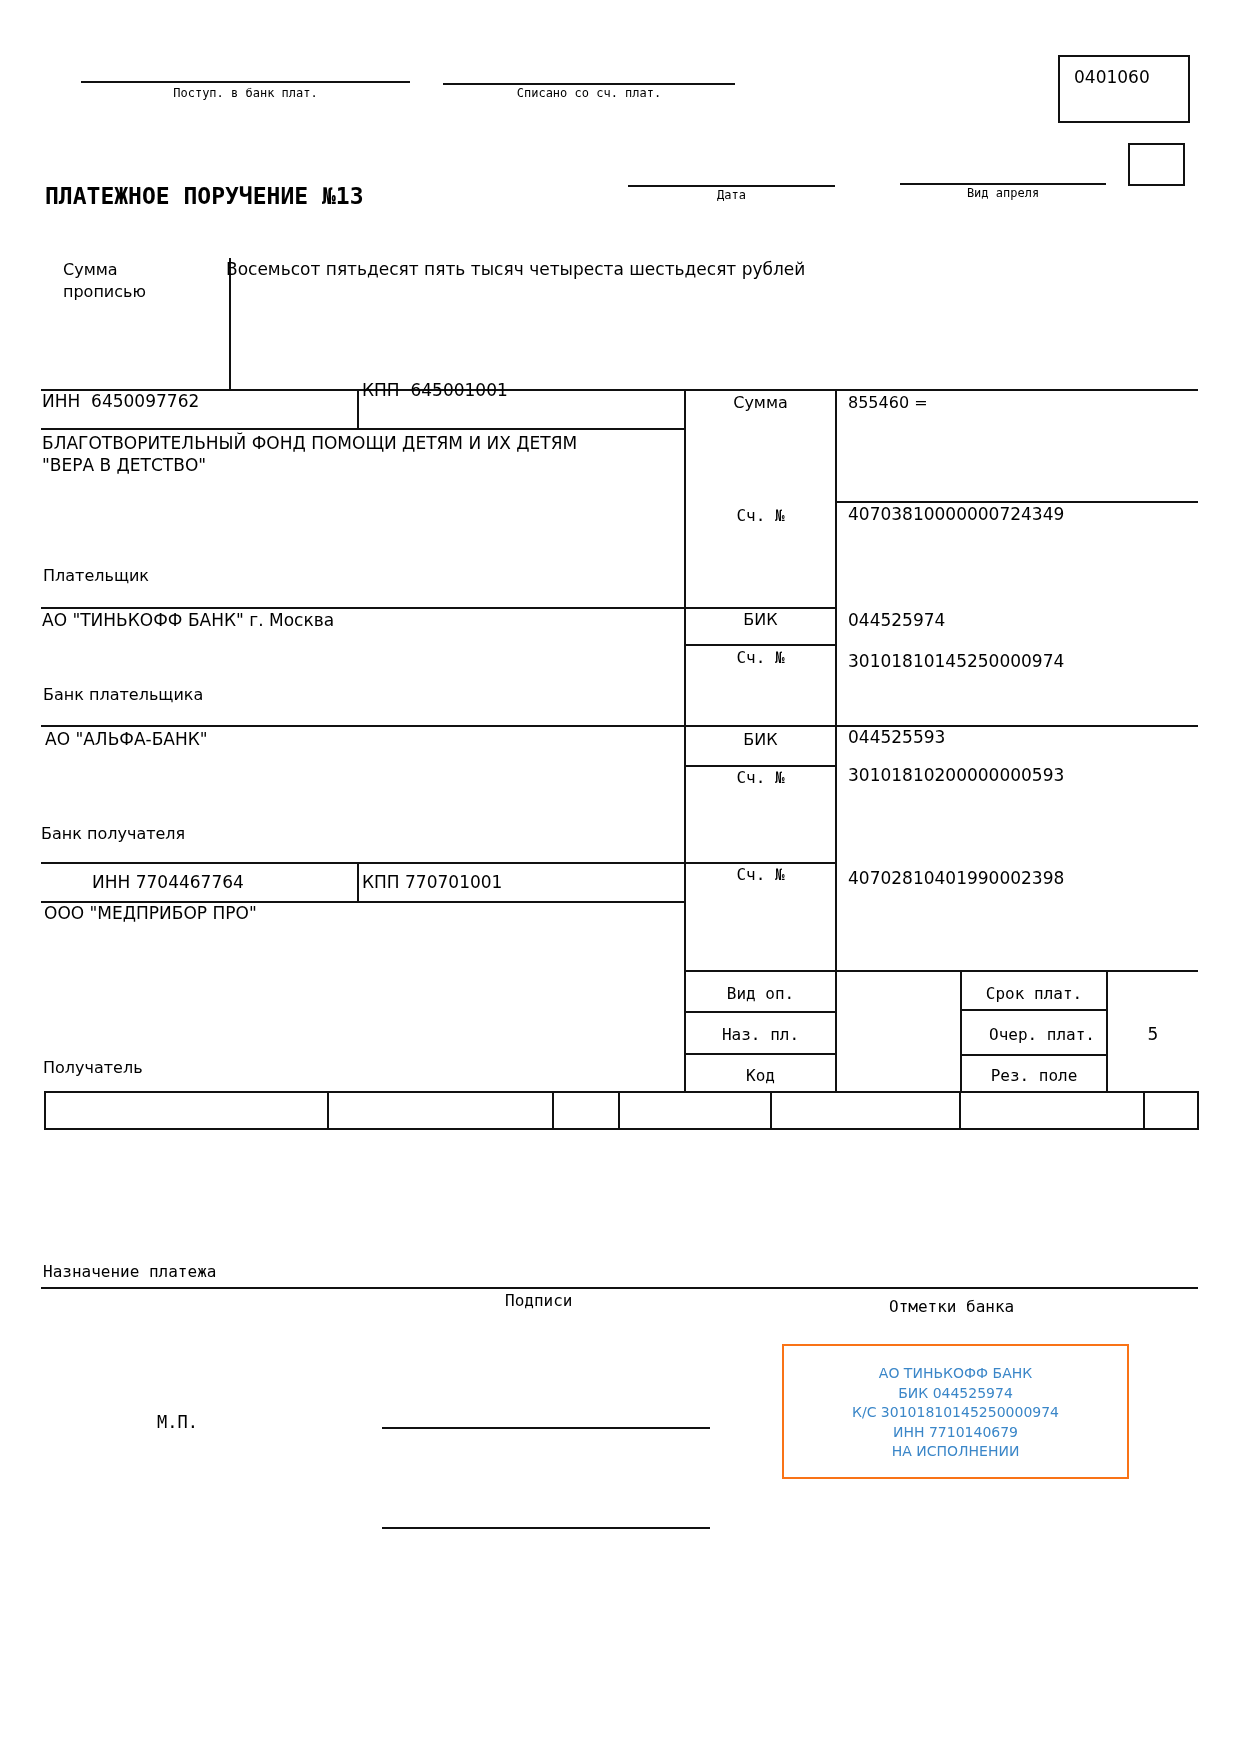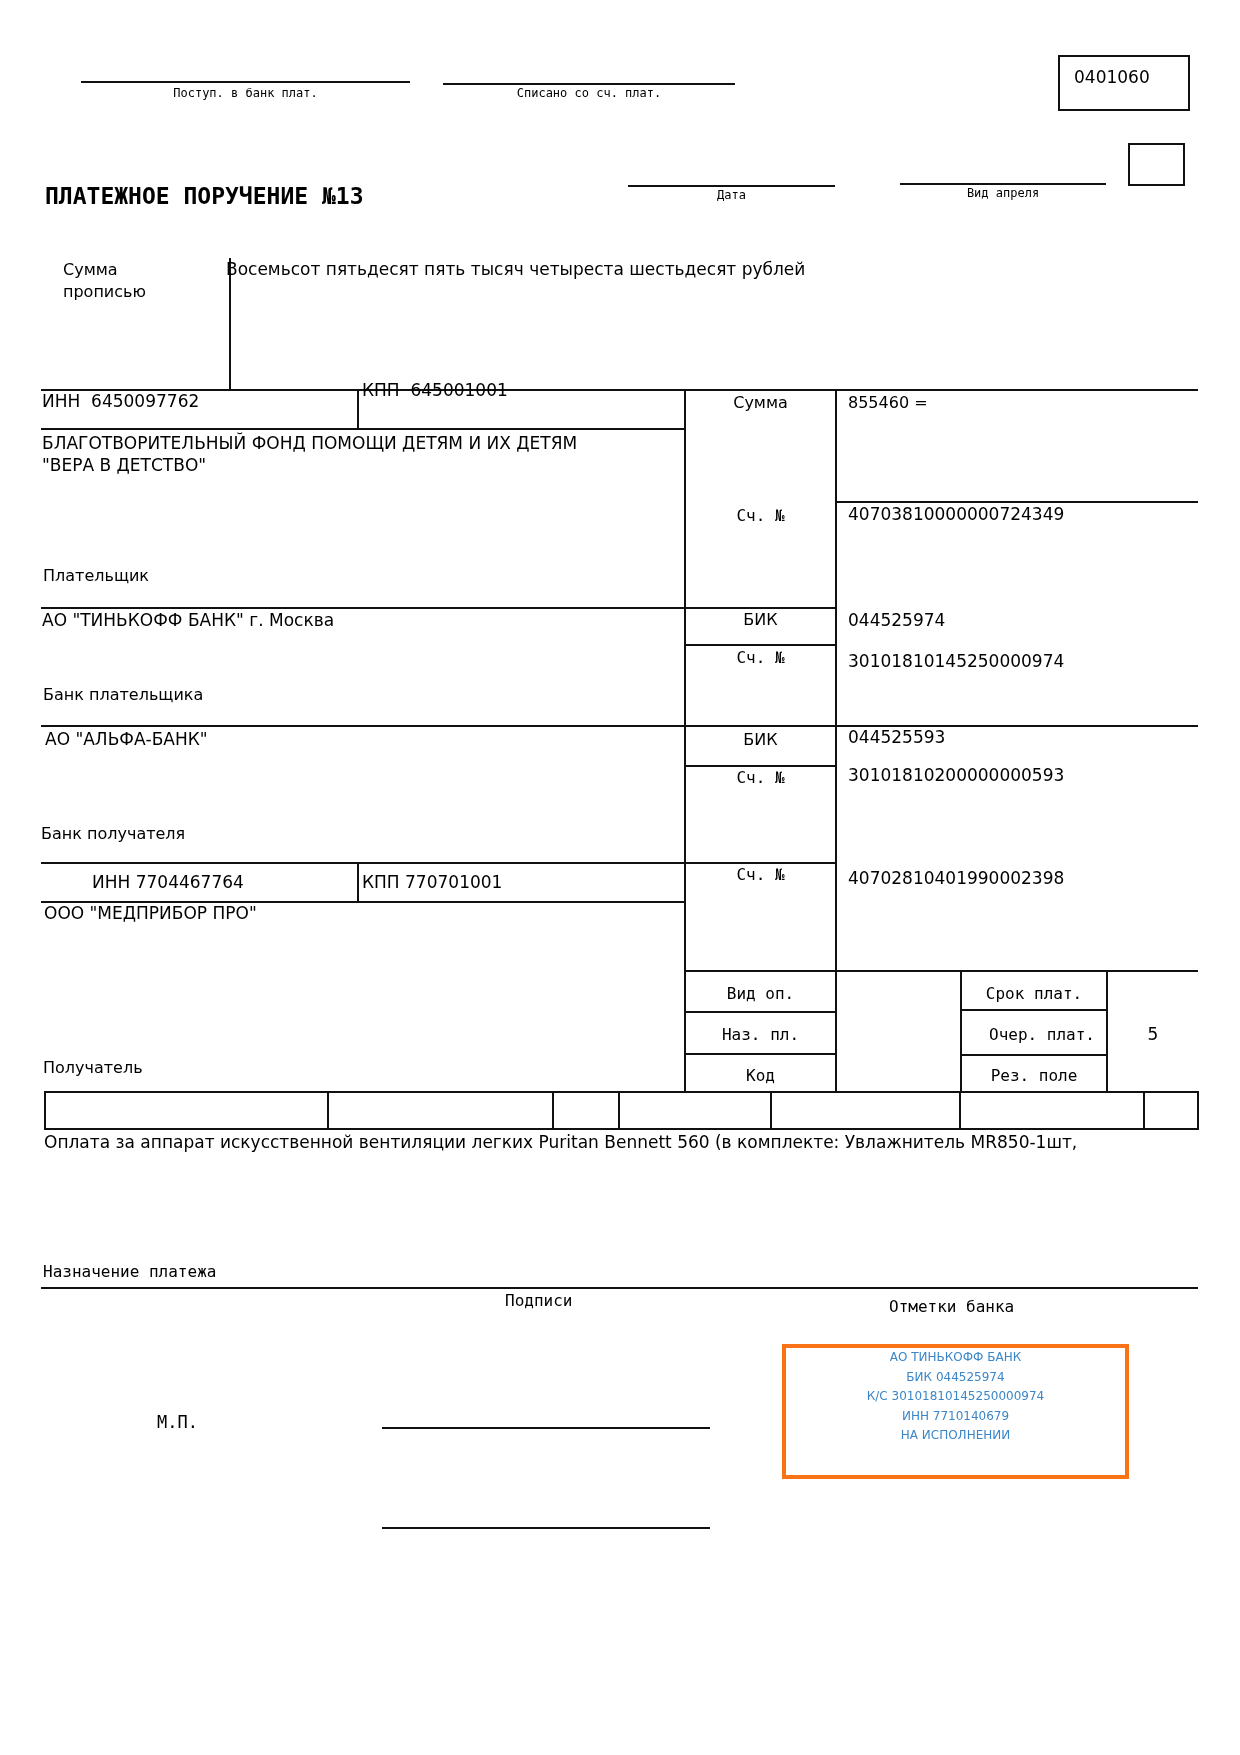--- a/index.html
+++ b/index.html
@@ -7,33 +7,33 @@
   .abs { position: absolute; }
   .mono { font-family: "DejaVu Sans Mono", "Liberation Mono", monospace; }
   .sans { font-family: "DejaVu Sans", "Liberation Sans", sans-serif; }
   .hl { position: absolute; height: 0; border-top: 2px solid #111; }
   .vl { position: absolute; width: 0; border-left: 2px solid #111; }
   .box { position: absolute; border: 2px solid #111; box-sizing: border-box; }
   .t16 { font-size: 16px; }
   .t17 { font-size: 17px; }
   .lbl { font-size: 12px; }
   .center { text-align: center; }
-  .stamp { position: absolute; border: 4px solid #f97316; box-sizing: border-box; color: #3a86c8;
-           font-family: "DejaVu Sans", "Liberation Sans", sans-serif; font-size: 12px; text-align: center; line-height: 19.5px; }
+  .stamp { position: absolute; border: 2px solid #f97316; box-sizing: border-box; color: #3a86c8;
+           font-family: "DejaVu Sans", "Liberation Sans", sans-serif; font-size: 14px; text-align: center; line-height: 19.5px; padding-top: 18px; }
 </style>
 </head>
 <body>
 
 <div class="hl" style="left:81px; top:81px; width:329px;"></div>
 <div class="abs mono lbl" style="left:81px; top:86px; width:329px; text-align:center;">Поступ. в банк плат.</div>
 
 <div class="hl" style="left:443px; top:83px; width:292px;"></div>
 <div class="abs mono lbl" style="left:443px; top:86px; width:292px; text-align:center;">Списано со сч. плат.</div>
 
-<div class="box" style="left:1058px; top:55px; width:132px; height:56px;">
+<div class="box" style="left:1058px; top:55px; width:132px; height:68px;">
   <div class="abs sans t17" style="left:14px; top:10px;">0401060</div>
 </div>
 
 <div class="abs mono" style="left:45px; top:183px; font-size:23px; font-weight:bold;">ПЛАТЕЖНОЕ ПОРУЧЕНИЕ №13</div>
 
 <div class="hl" style="left:628px; top:185px; width:207px;"></div>
 <div class="abs mono lbl" style="left:628px; top:188px; width:207px; text-align:center;">Дата</div>
 
 <div class="hl" style="left:900px; top:183px; width:206px;"></div>
 <div class="abs mono lbl" style="left:900px; top:186px; width:206px; text-align:center;">Вид апреля</div>
@@ -115,21 +115,20 @@
 
 <div class="box" style="left:44px; top:1091px; width:1155px; height:39px;"></div>
 <div class="vl" style="left:327px; top:1091px; height:39px;"></div>
 <div class="vl" style="left:552px; top:1091px; height:39px;"></div>
 <div class="vl" style="left:618px; top:1091px; height:39px;"></div>
 <div class="vl" style="left:770px; top:1091px; height:39px;"></div>
 <div class="vl" style="left:959px; top:1091px; height:39px;"></div>
 <div class="vl" style="left:1143px; top:1091px; height:39px;"></div>
 
 <div class="abs sans t17" style="left:44px; top:1131px; line-height:22px; white-space:nowrap;">
-  <div>Оплата за аппарат искусственной вентиляции легких Puritan Bennett 560 (в комплекте: Увлажнитель MR850-1шт,</div>
 </div>
 <div class="abs mono t16" style="left:43px; top:1262px;">Назначение платежа</div>
 <div class="hl" style="left:41px; top:1287px; width:1157px;"></div>
 
 <div class="abs mono t16" style="left:505px; top:1291px;">Подписи</div>
 <div class="abs mono t16" style="left:889px; top:1297px;">Отметки банка</div>
 <div class="abs mono t17" style="left:157px; top:1412px;">М.П.</div>
 <div class="hl" style="left:382px; top:1427px; width:328px;"></div>
 <div class="hl" style="left:382px; top:1527px; width:328px;"></div>
 

